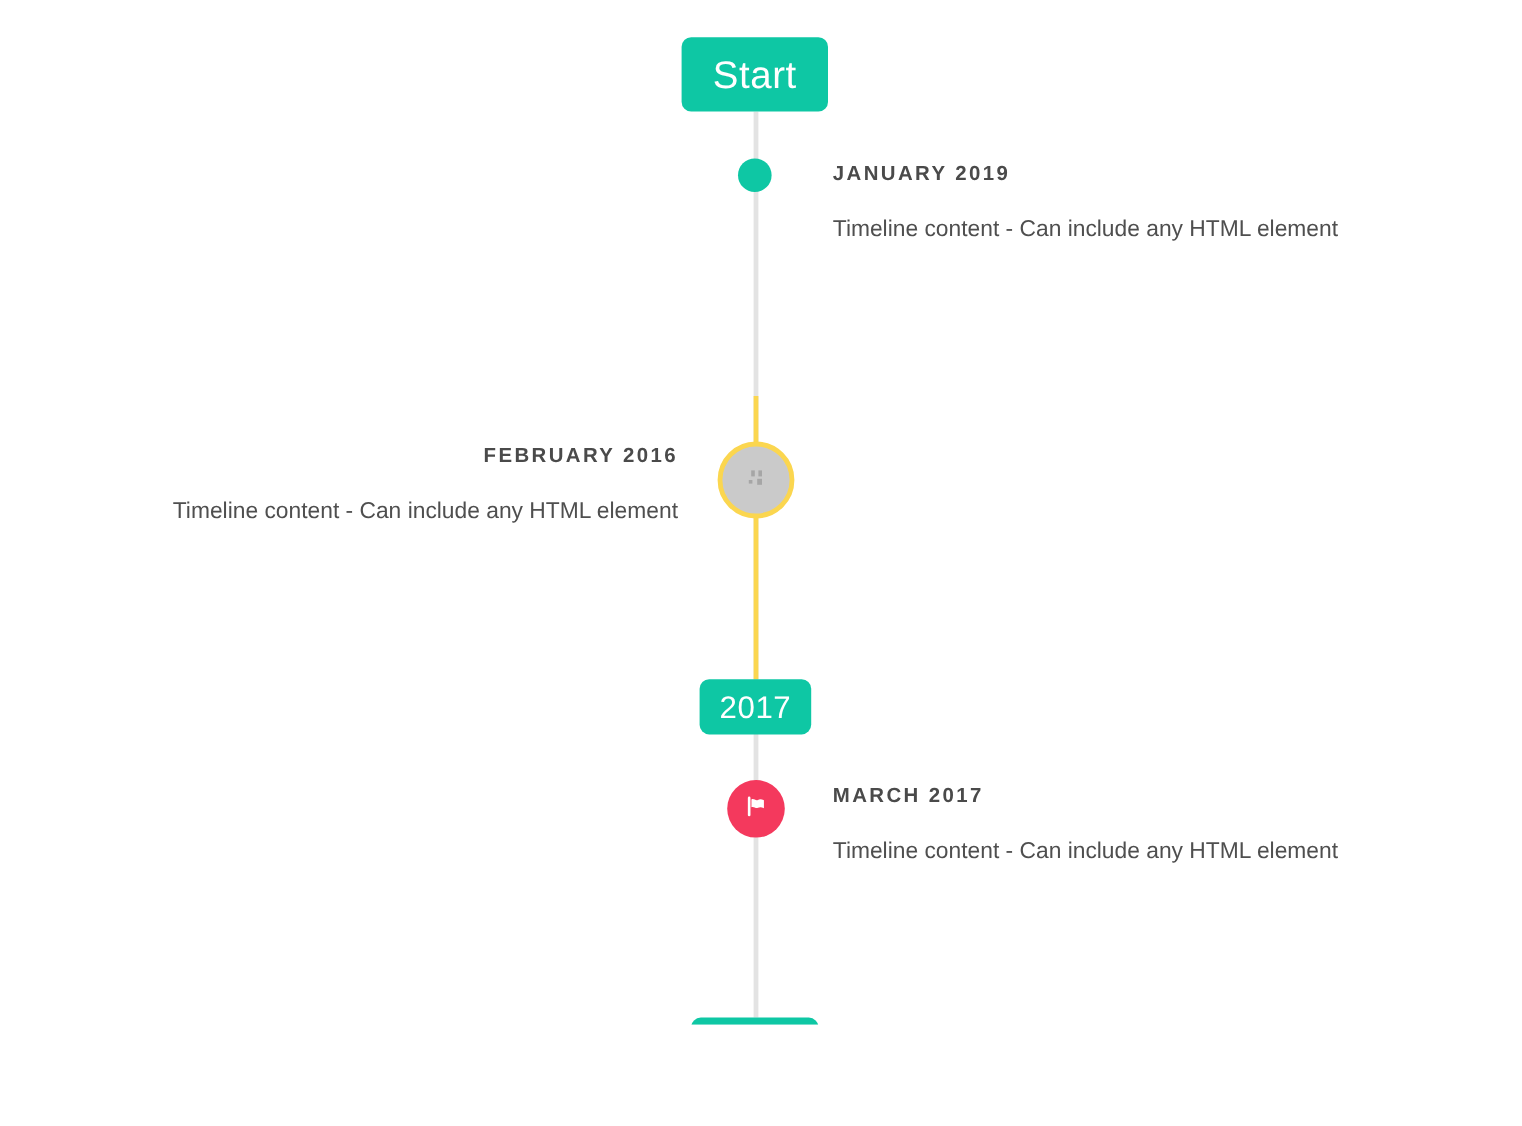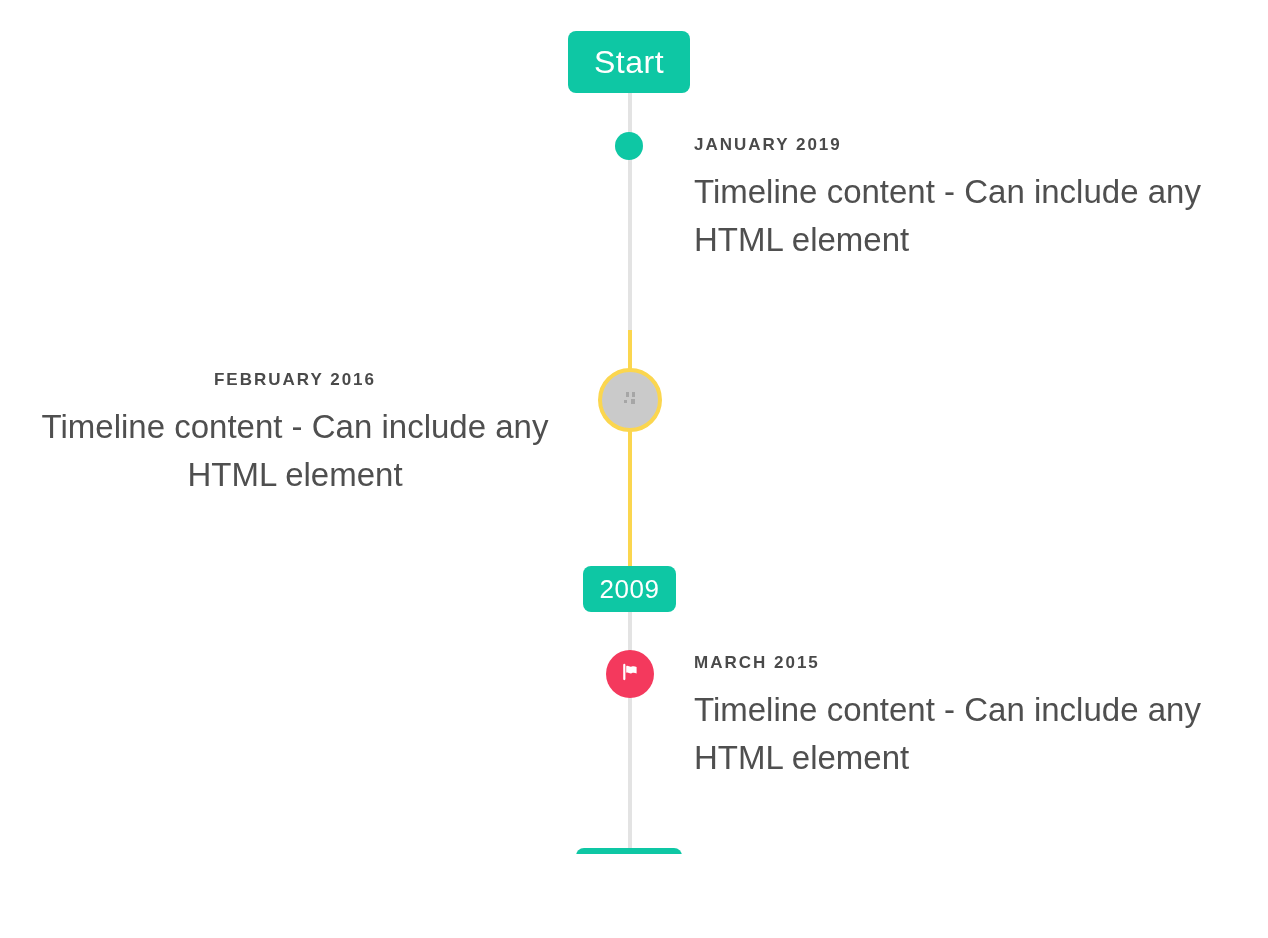--- a/index.html
+++ b/index.html
@@ -70,27 +70,27 @@
   
   .entry{ position:absolute; z-index:2; }
   .entry .date{
     font-size:17px;
     font-weight:bold;
     letter-spacing:2px;
     color:var(--label-text);
   }
   .entry .content{
     margin-top:13px;
-    font-size:33px;
+    font-size:19px;
     line-height:48px;
     color:var(--content-text);
     width:540px;
   }
   .entry.right{ left:694px; text-align:left; }
-  .entry.left{ right:703px; text-align:center; }
+  .entry.left{ right:703px; text-align:right; }
   .entry.jan{ top:135px; }
   .entry.feb{ top:370px; }
   .entry.mar{ top:653px; }
 </style>
 </head>
 <body>
 
 <div class="canvas">
 
   <div class="tl-line gray"></div>
@@ -117,38 +117,38 @@
         </g>
       </svg>
     </span>
   </div>
   <div class="entry left feb">
     <div class="date">FEBRUARY 2016</div>
     <div class="content">Timeline content - Can include any HTML element</div>
   </div>
 
   <div class="badge year">
-    <span>2009</span>
+    <span>2017</span>
   </div>
 
   <div class="marker flag">
     <span>
       <svg width="24" height="24" viewBox="0 0 24 24">
         <rect x="5.2" y="3.8" width="2.2" height="16.4" rx="1.1" fill="#ffffff"></rect>
         <path fill="#ffffff" d="M8.2 6.2
           C10.0 4.9 11.8 7.6 13.6 6.6
           C15.2 5.8 16.8 6.1 18.6 6.9
           L18.6 13.5
           C16.8 12.7 15.2 12.4 13.6 13.2
           C11.8 14.2 10.0 11.5 8.2 12.8 Z"></path>
       </svg>
     </span>
   </div>
   <div class="entry right mar">
-    <div class="date">MARCH 2015</div>
+    <div class="date">MARCH 2017</div>
     <div class="content">Timeline content - Can include any HTML element</div>
   </div>
 
   <div class="badge end">
     <span>End</span>
   </div>
 
 </div>
 
 </body></html>

